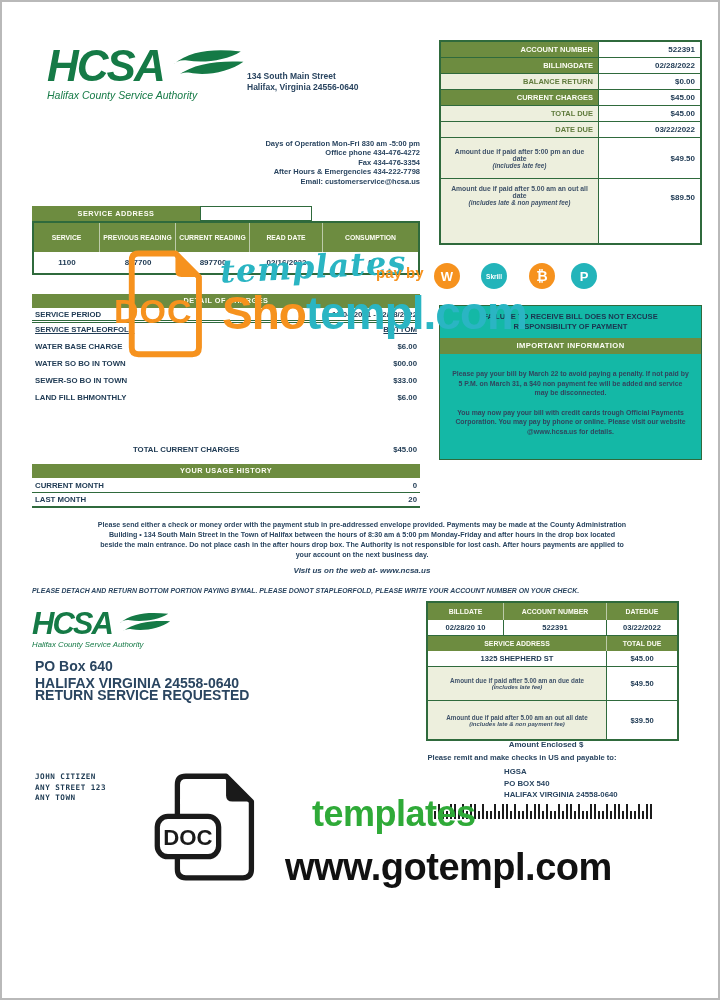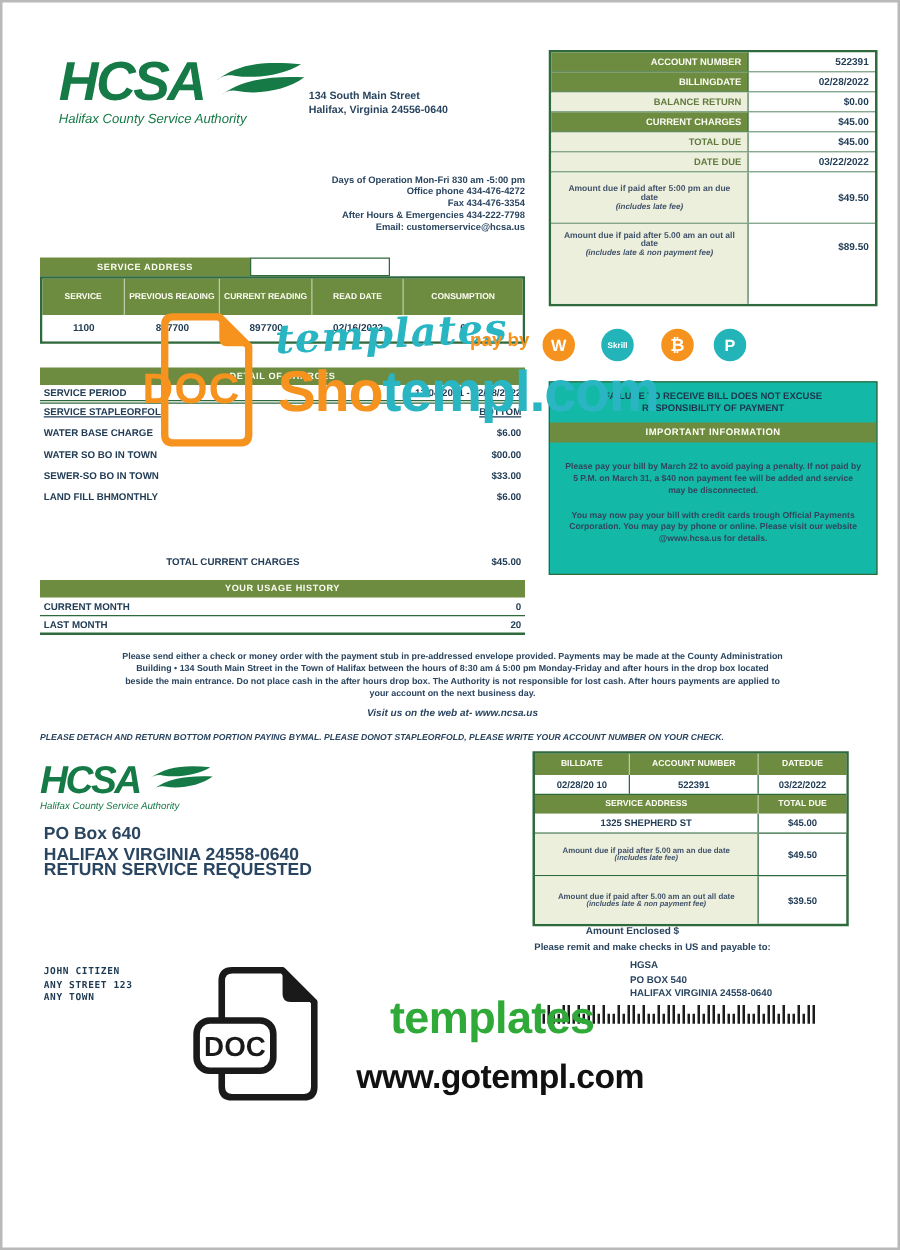--- a/index.html
+++ b/index.html
@@ -95,21 +95,21 @@
   .s1{width:76px;}.s2{width:103px;}.s3{flex:1;}.sWide{width:179px;}
   .stub-lrow{display:flex;border-top:1px solid var(--border);}
   .stub-lrow .llabel{width:179px;background:var(--cream);display:flex;flex-direction:column;
     align-items:center;justify-content:center;text-align:center;font-size:6.3px;font-weight:bold;
     color:#40536a;border-right:1px solid var(--border);box-sizing:border-box;padding:3px 8px;}
   .stub-lrow .llabel .note{font-style:italic;font-size:6px;}
   .stub-lrow .lvalue{flex:1;display:flex;align-items:center;justify-content:center;
     font-size:7.6px;font-weight:bold;color:var(--ink);}
   .h33{height:33px;}.h38{height:38px;}
   
-  .amount-enclosed{left:384px;top:738px;width:240px;text-align:center;font-size:8px;font-weight:bold;color:#2a4560;}
+  .amount-enclosed{left:424px;top:738px;width:240px;text-align:center;font-size:8px;font-weight:bold;color:#2a4560;}
   .remit-line{left:370px;top:751px;width:300px;text-align:center;font-size:7.6px;font-weight:bold;color:#2a4560;}
   .remit-block{left:502px;top:764px;font-size:7.8px;font-weight:bold;color:#2a4560;line-height:11.5px;}
   .recipient{left:33px;top:770px;font-family:"DejaVu Sans Mono",monospace;font-size:7.6px;
     font-weight:bold;color:#1d3a52;line-height:10.5px;letter-spacing:.5px;}
   .stub-addr{left:33px;font-size:14px;font-weight:bold;color:#2a4560;}
   
   .barcode{left:428px;top:801px;width:234px;height:16px;display:flex;align-items:flex-end;gap:2px;}
   .barcode .bc{width:2px;background:#1c1c1c;display:inline-block;}
   .barcode .tall{height:15px;}
   .barcode .short{height:8px;}
@@ -120,21 +120,21 @@
   .wm-payby{left:374px;top:262px;font-size:15px;font-weight:bold;color:var(--orange);}
   .pay-circ{width:26px;height:26px;border-radius:50%;display:flex;align-items:center;justify-content:center;
     color:#fff;font-weight:bold;position:absolute;top:261px;}
   .pc-orange{background:var(--orange);}
   .pc-teal{background:#23b4ba;}
   .wm-site{left:220px;top:288px;font-size:46px;font-weight:bold;letter-spacing:-1px;line-height:1;}
   .wm-site .o{color:var(--orange);}
   .wm-site .t{color:var(--teal);}
   .wm-docword{left:112px;top:292px;font-size:34px;font-weight:bold;color:var(--orange);letter-spacing:1px;line-height:1;}
   .green-brand{left:310px;top:791px;font-size:36px;font-weight:bold;color:var(--lime);letter-spacing:-.5px;z-index:45;}
-  .site-url{left:283px;top:844px;font-size:27px;font-weight:bold;color:#111;letter-spacing:-.5px;z-index:45;}
+  .site-url{left:283px;top:844px;font-size:38px;font-weight:bold;color:#111;letter-spacing:-.5px;z-index:45;}
 </style>
 </head>
 <body>
 
 <div class="page">
 
   <div class="abs" style="left:45px;top:42px;">
     <div style="display:flex;align-items:flex-start;">
       <div class="logo-acronym" style="font-size:44px;">HCSA</div>
       <svg width="78" height="42" viewBox="0 0 120 60" style="margin:2px 0 0 4px;">

